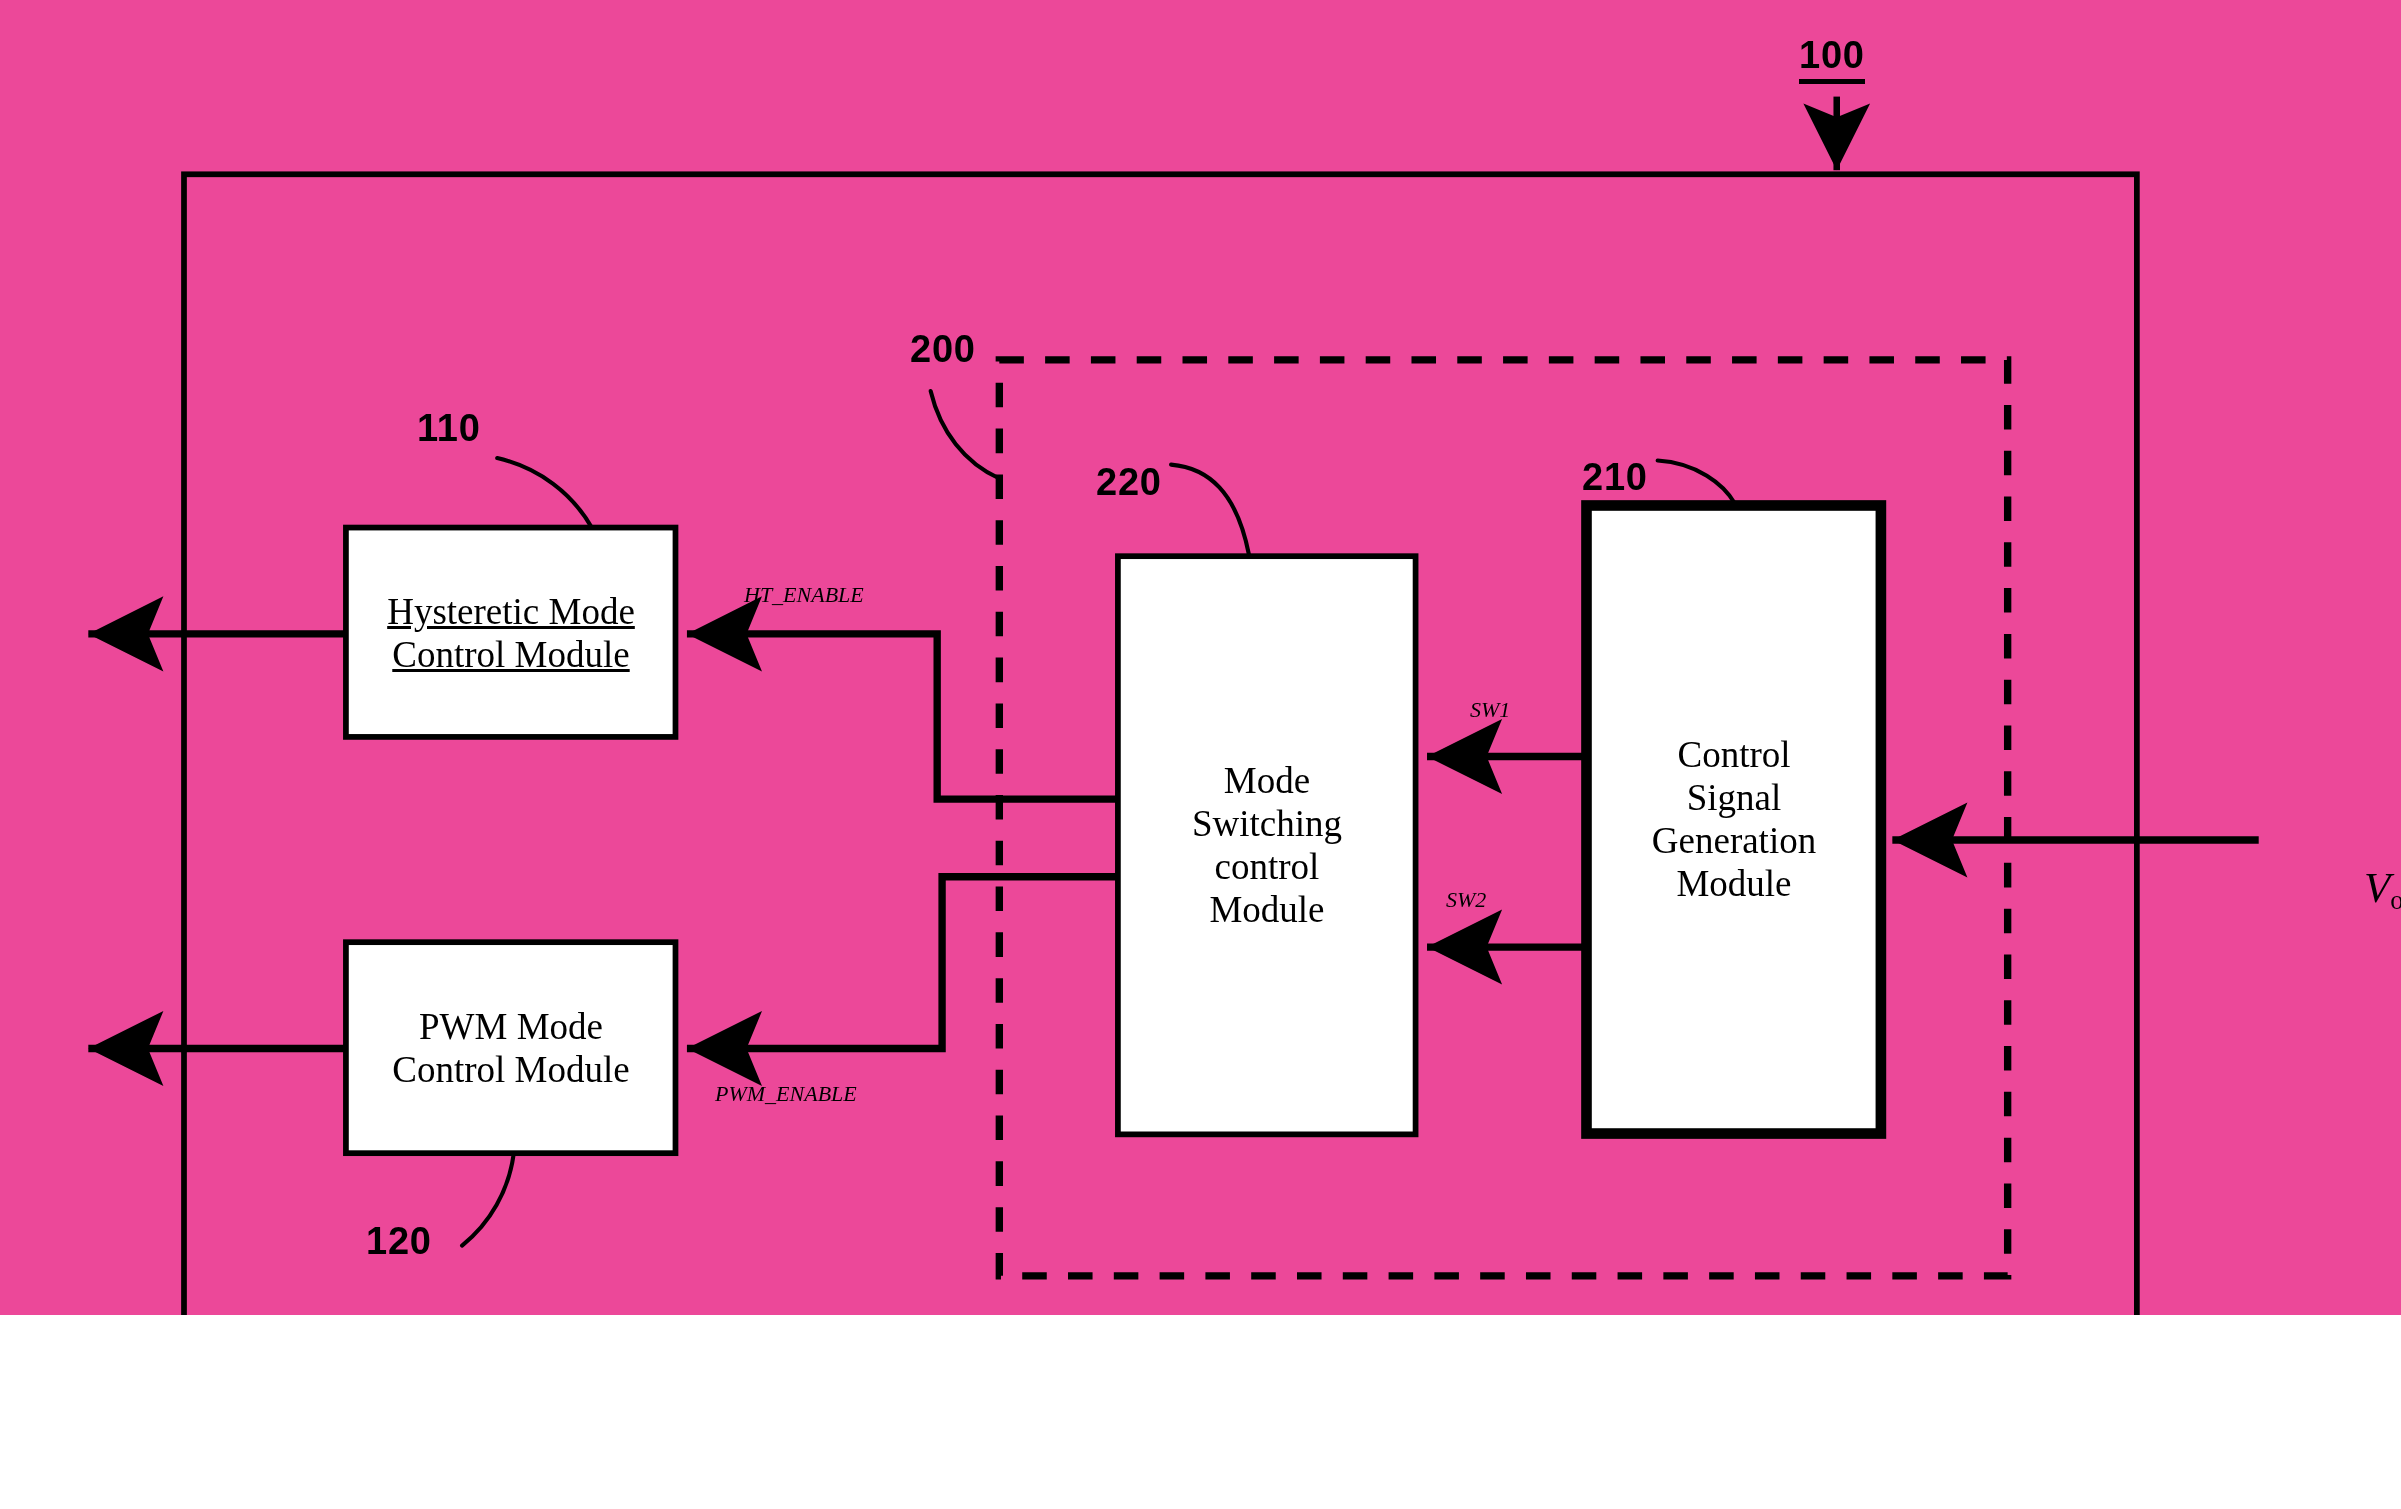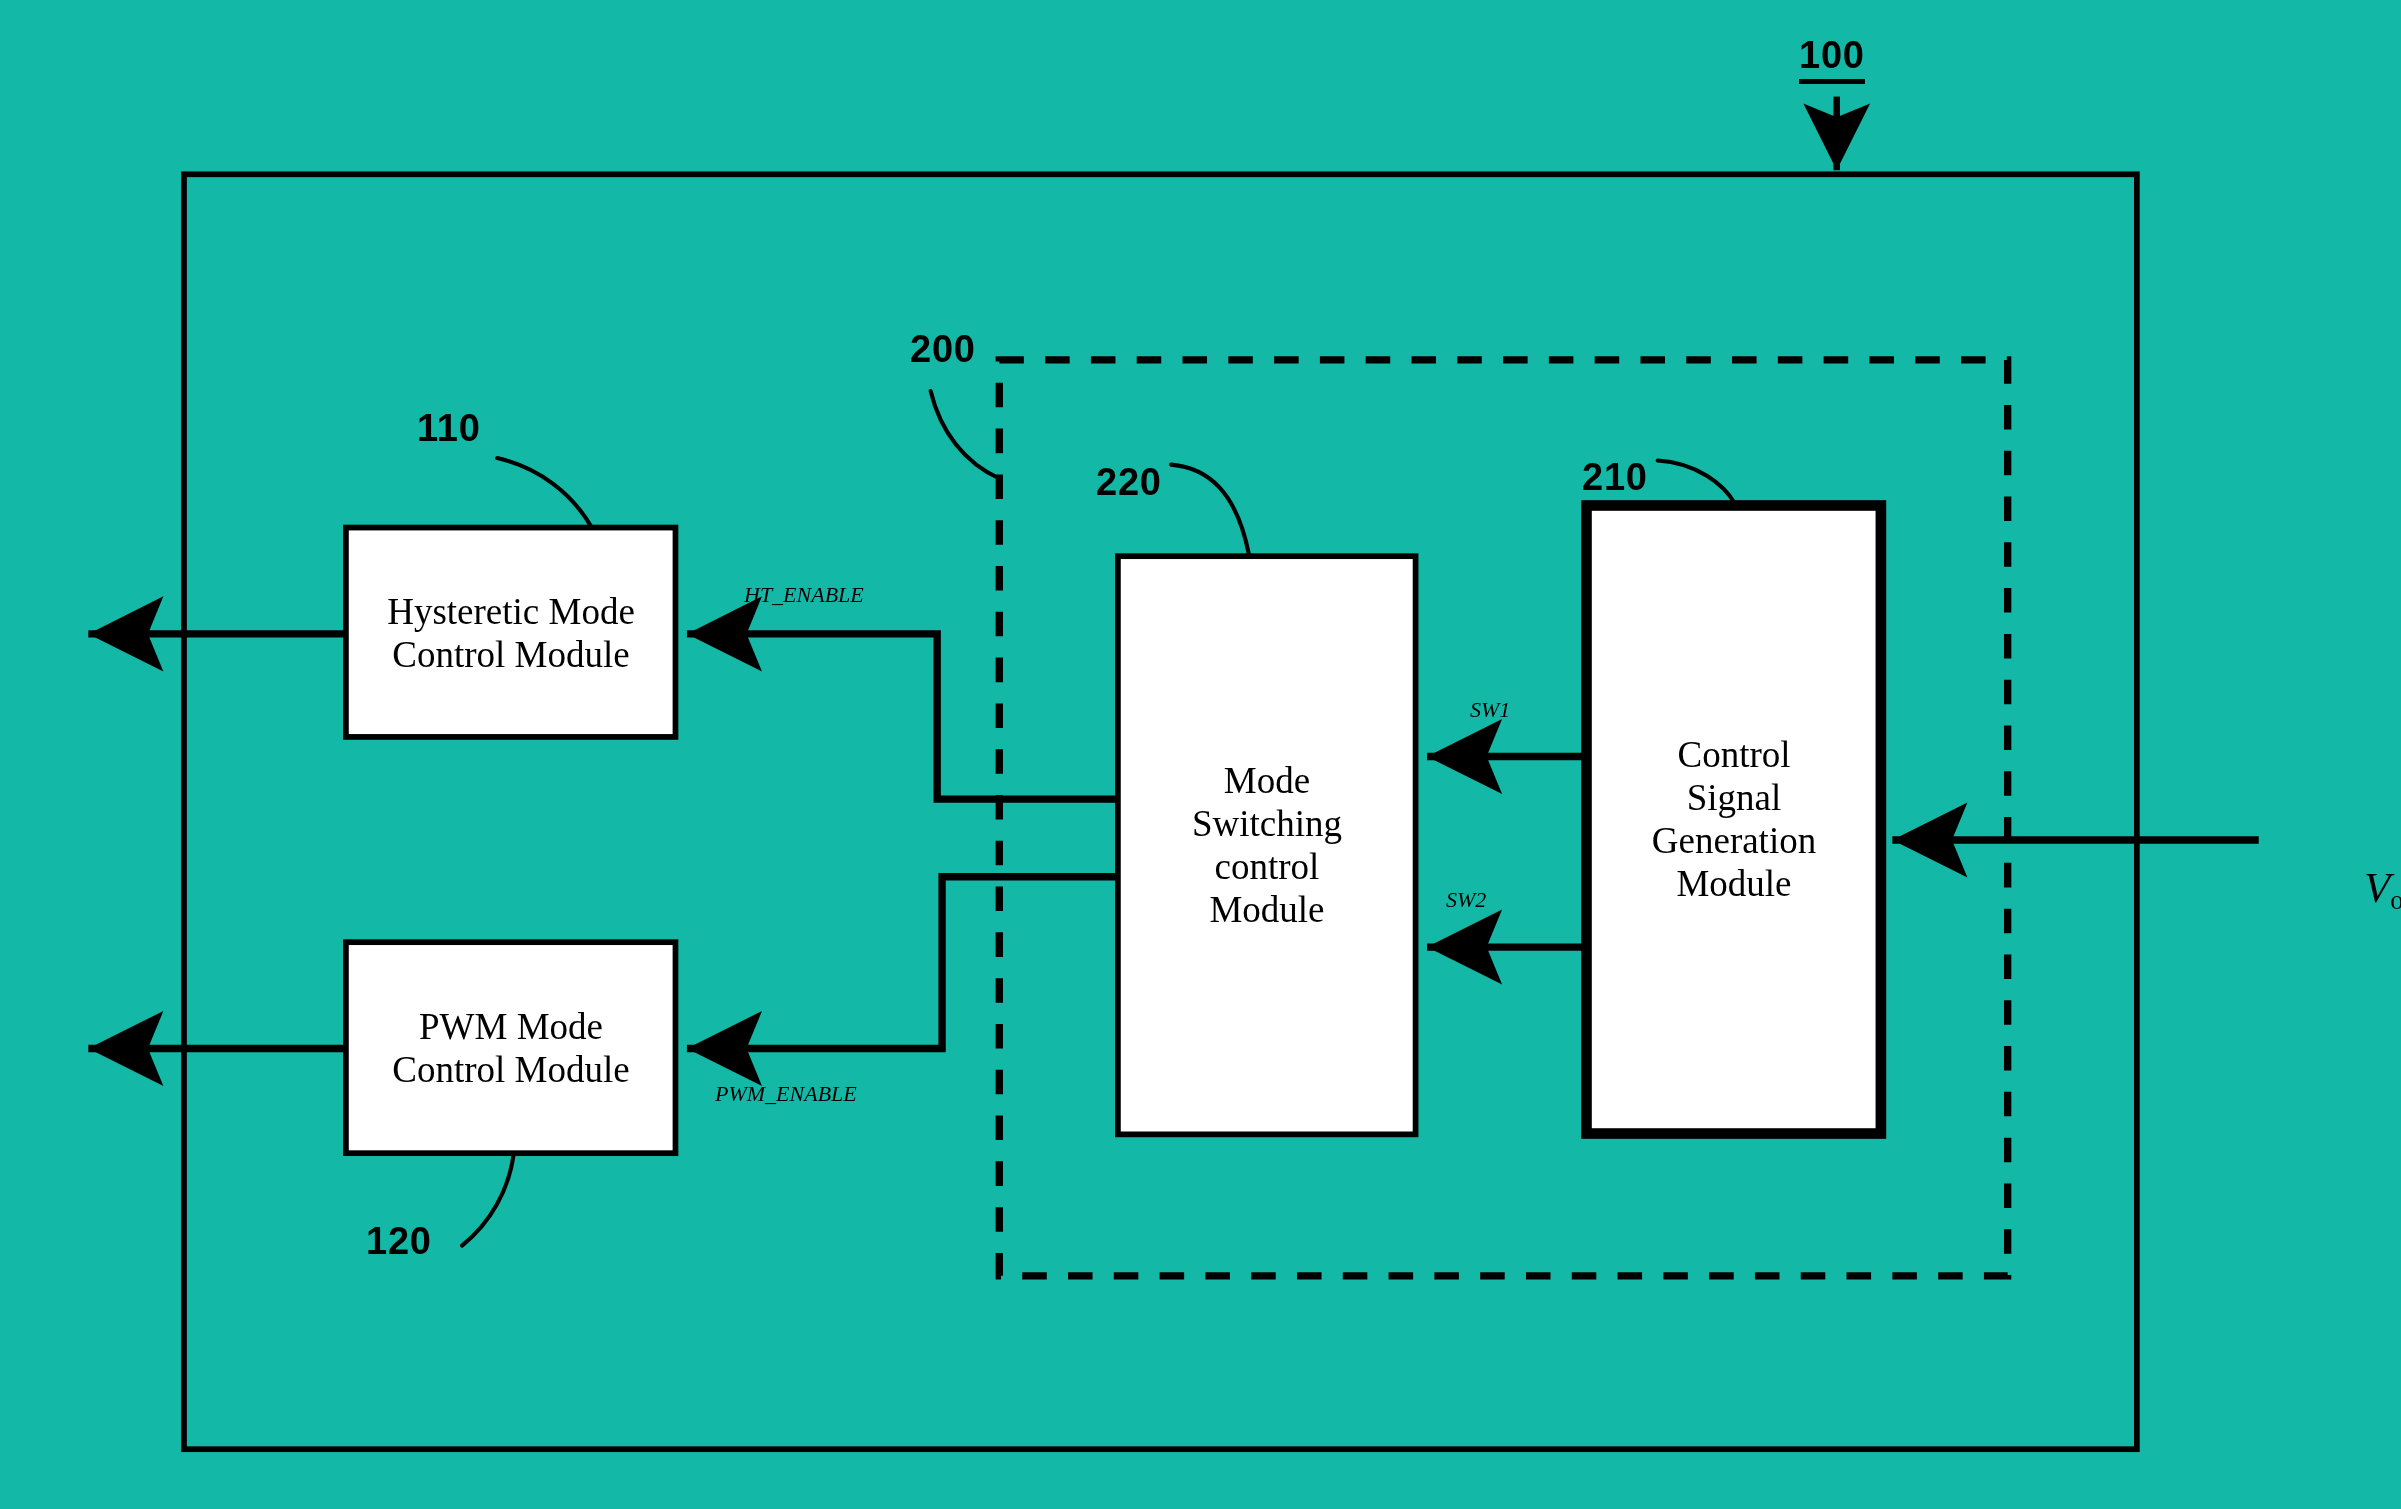--- a/index.html
+++ b/index.html
@@ -3,22 +3,22 @@
 <meta charset="utf-8">
 <style>
   html, body {
     margin: 0;
     padding: 0;
     background: #ffffff;
   }
   #canvas {
     position: relative;
     width: 2401px;
-    height: 1509px;
-    background: #14b8a6;
+    height: 1315px;
+    background: #ec4899;
     overflow: hidden;
     font-family: "Liberation Serif", serif;
   }
   #canvas svg.layer {
     position: absolute;
     left: 0;
     top: 0;
     width: 2401px;
     height: 1509px;
     pointer-events: none;
@@ -132,21 +132,21 @@
   <div class="lbl numeral" style="left:417px; top:406px;">110</div>
 
   <div class="lbl numeral" style="left:366px; top:1219px;">120</div>
 
   <div class="lbl numeral" style="left:874px; top:327px;margin-left:36px;">200</div>
 
   <div class="lbl numeral" style="left:1096px; top:460px;">220</div>
 
   <div class="lbl numeral" style="left:1582px; top:455px;">210</div>
 
-  <div class="boxlabel-wrap" style="left:346px; top:528px; width:330px; height:209px;">
+  <div class="boxlabel-wrap" style="left:346px; top:528px; width:330px; height:209px;text-decoration:underline;">
     <div class="boxtext">
       <div>Hysteretic Mode</div>
       <div>Control Module</div>
     </div>
   </div>
 
   <div class="boxlabel-wrap" style="left:346px; top:942px; width:330px; height:211px;">
     <div class="boxtext">
       <div>PWM Mode</div>
       <div>Control Module</div>

